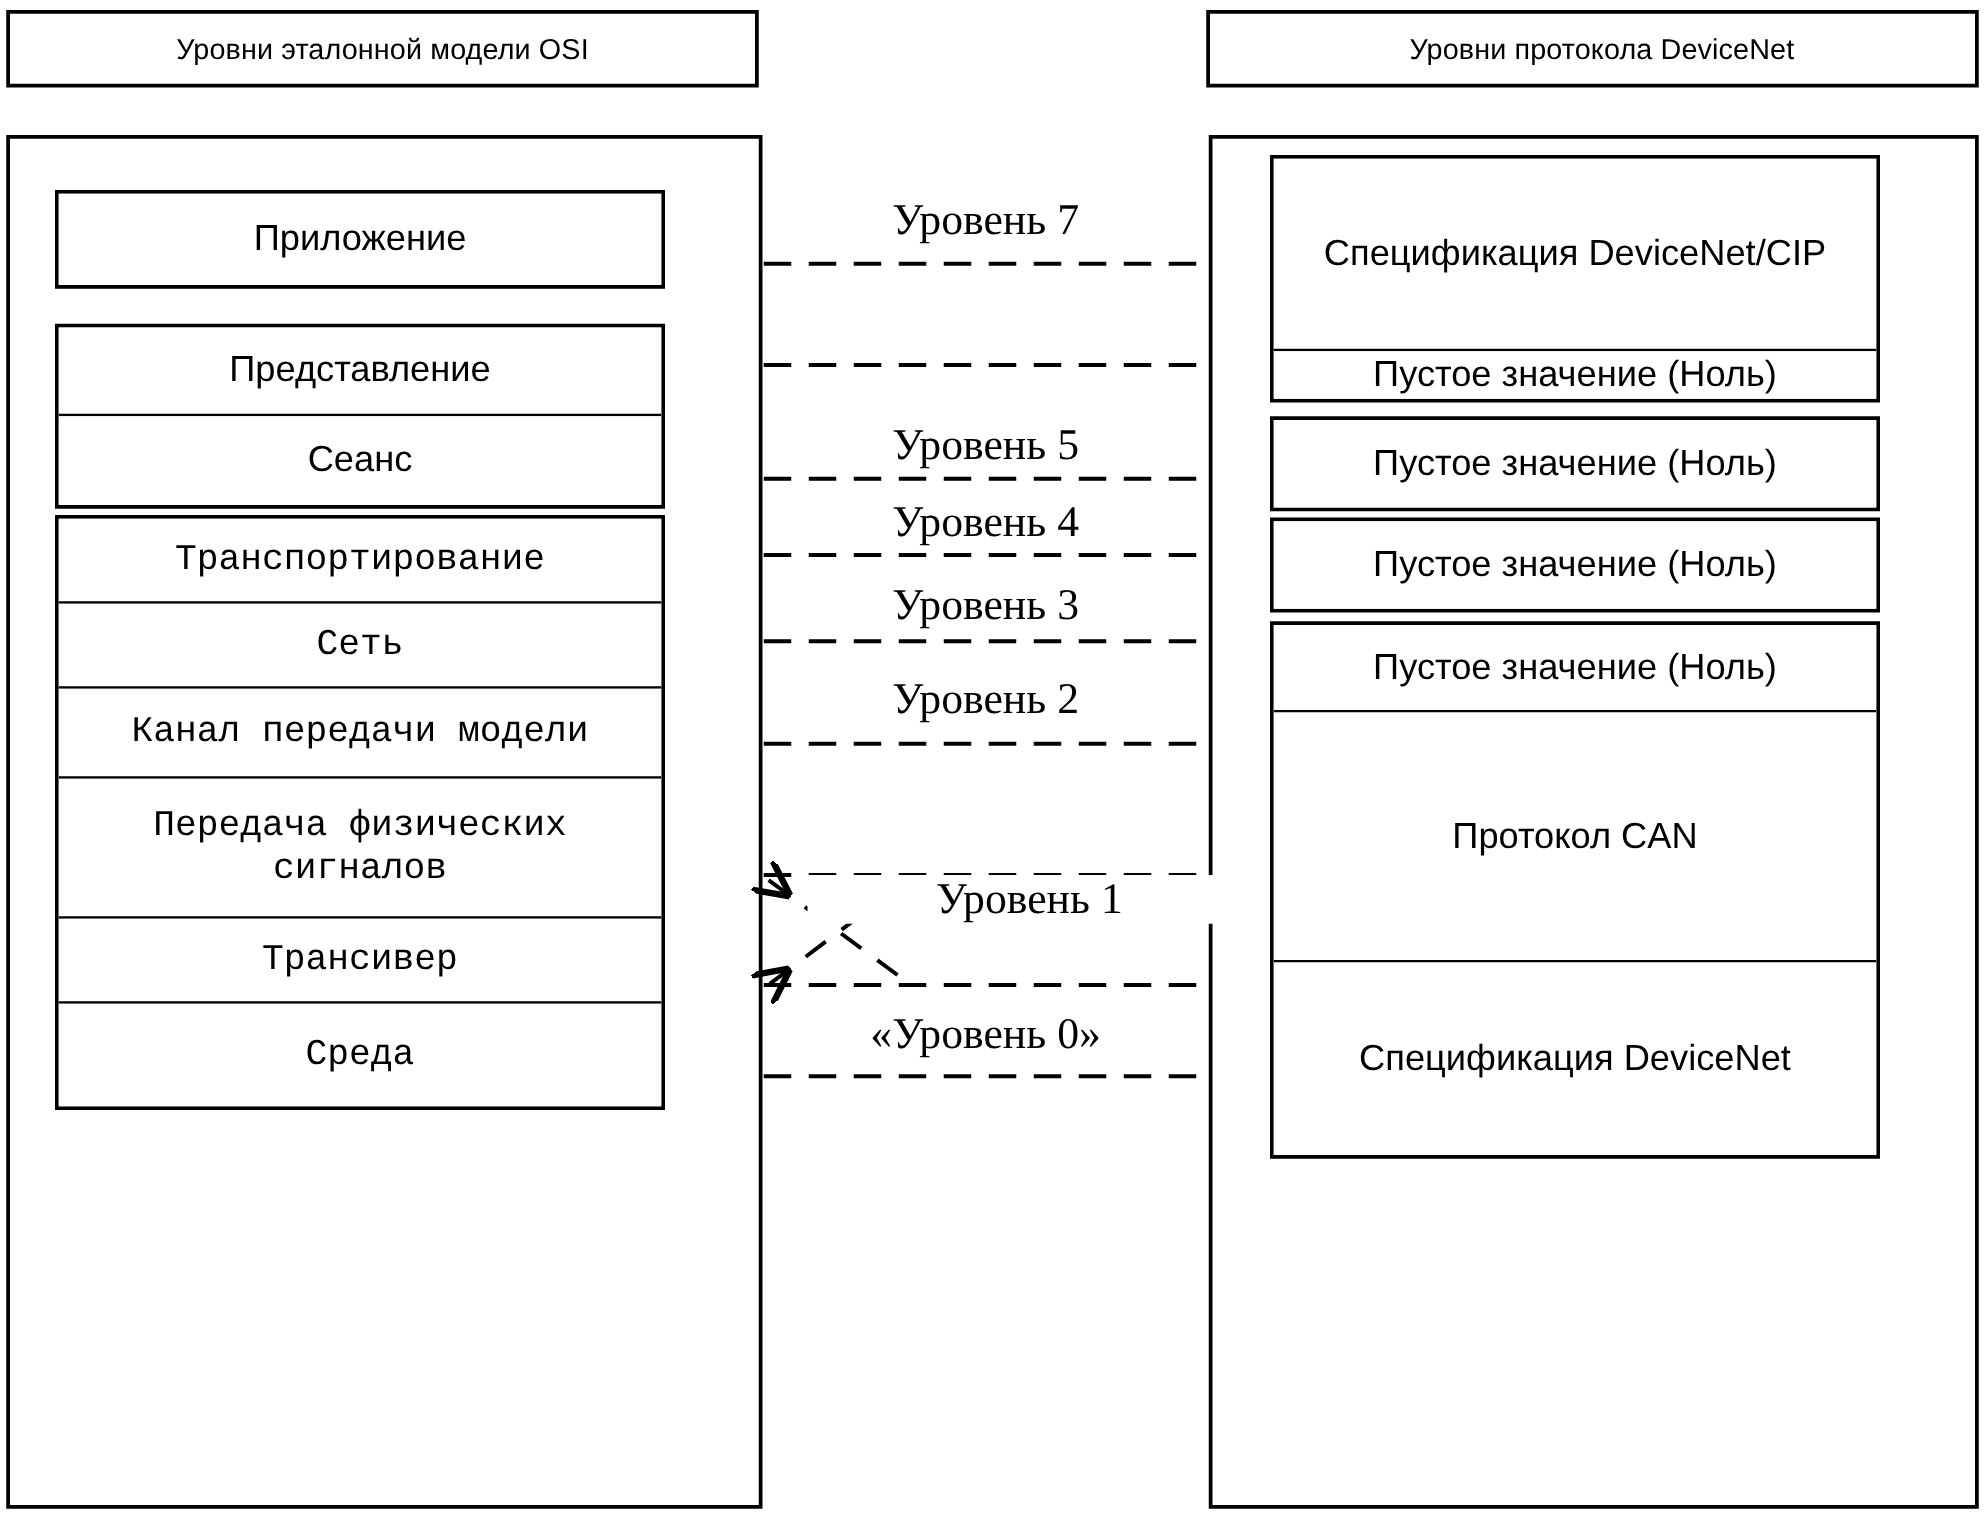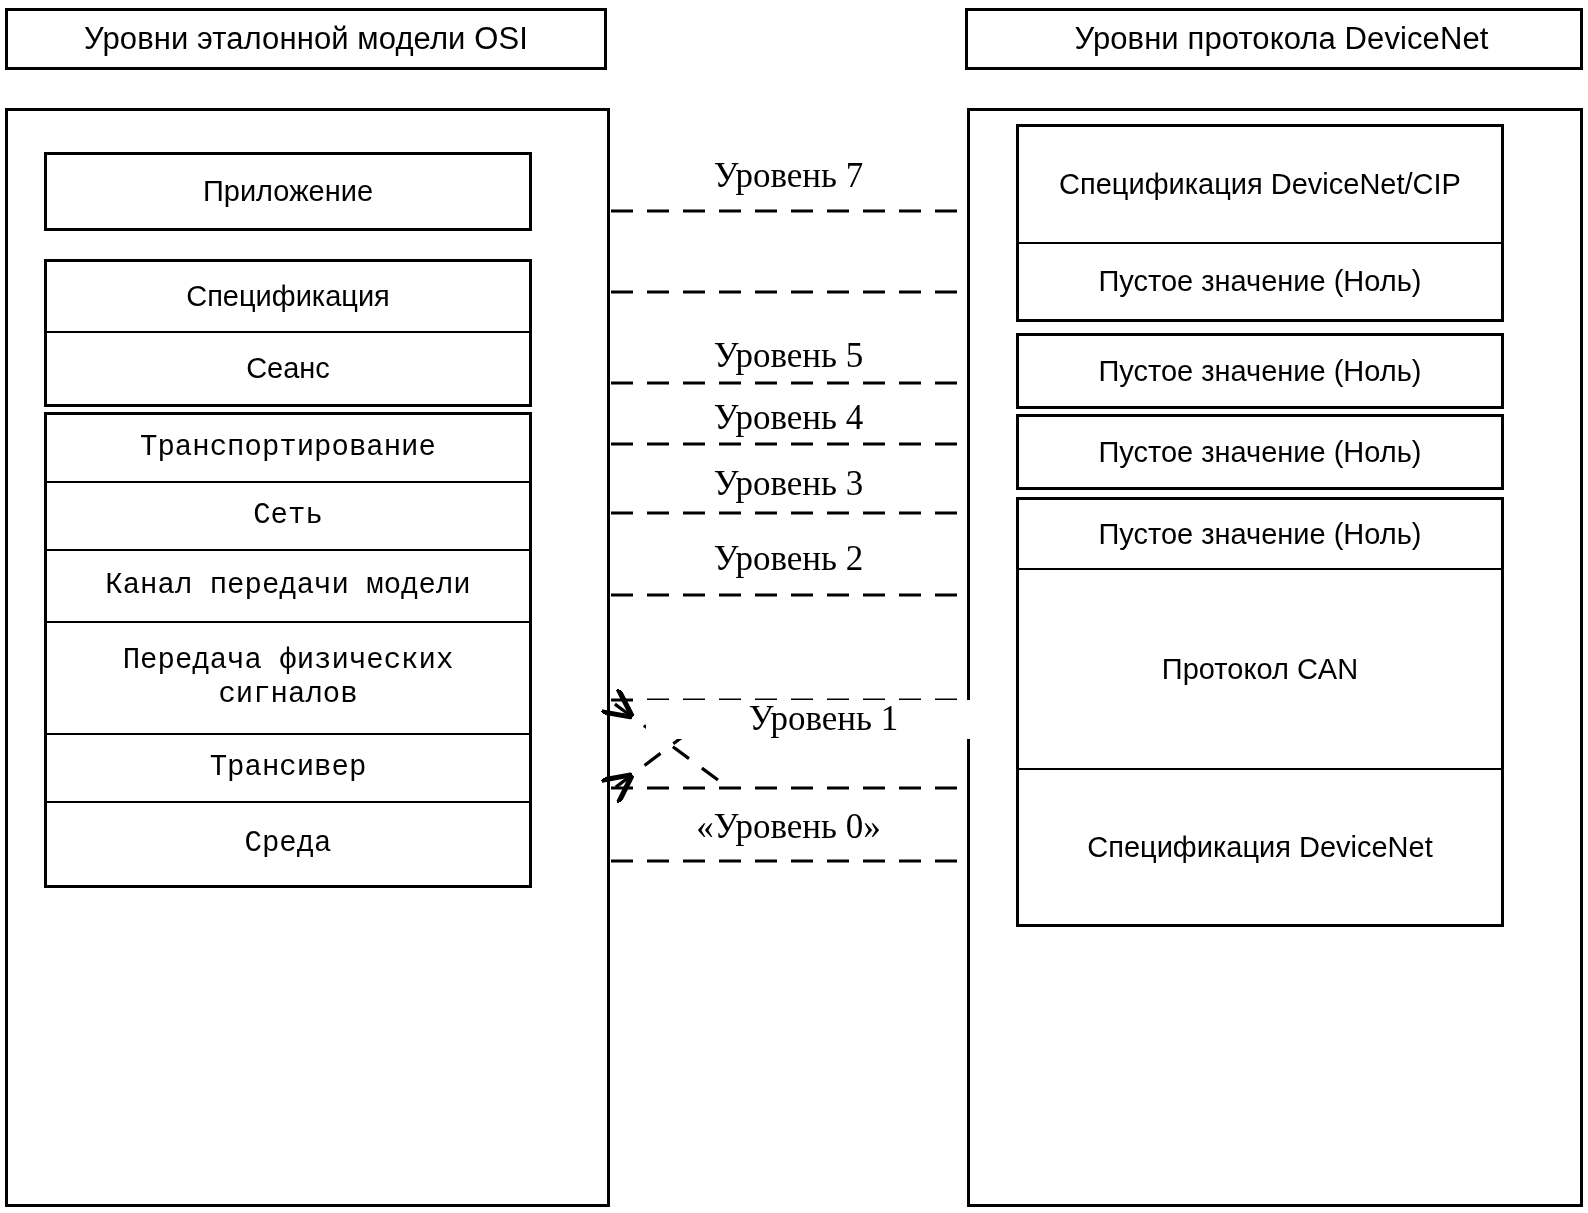--- a/index.html
+++ b/index.html
@@ -20,21 +20,21 @@
   }
   .abs { position: absolute; box-sizing: border-box; }
 
   
   .caption-box {
     border: 3px solid #000;
     background: #fff;
     display: flex;
     align-items: center;
     justify-content: center;
-    font-size: 31px;
+    font-size: 23px;
     line-height: 1.15;
     letter-spacing: 0.1px;
   }
 
   
   .column-frame {
     border: 3px solid #000;
     background: #fff;
   }
 
@@ -95,21 +95,21 @@
   <div class="abs column-frame" style="left:5px; top:108px; width:605px; height:1099px;"></div>
 
   <div class="abs layer-group" style="left:44px; top:152px; width:488px; height:79px;">
     <div class="layer-cell" style="flex:1">
       <span>Приложение</span>
     </div>
   </div>
 
   <div class="abs layer-group" style="left:44px; top:259px; width:488px; height:148px;">
     <div class="layer-cell" style="height:50%">
-      <span>Спецификация</span>
+      <span>Представление</span>
     </div>
     <div class="layer-cell" style="height:50%">
       <span>Сеанс</span>
     </div>
   </div>
 
   <div class="abs layer-group" style="left:44px; top:412px; width:488px; height:476px;font-family:Liberation Mono, monospace;">
     <div class="layer-cell" style="height:68px">
       <span>Транспортирование</span>
     </div>
@@ -126,21 +126,21 @@
       <span>Трансивер</span>
     </div>
     <div class="layer-cell" style="flex:1">
       <span>Среда</span>
     </div>
   </div>
 
   <div class="abs column-frame" style="left:967px; top:108px; width:616px; height:1099px;"></div>
 
   <div class="abs layer-group" style="left:1016px; top:124px; width:488px; height:198px;">
-    <div class="layer-cell" style="height:117px">
+    <div class="layer-cell" style="height:154px">
       <span>Спецификация DeviceNet/CIP</span>
     </div>
     <div class="layer-cell" style="flex:1">
       <span>Пустое значение (Ноль)</span>
     </div>
   </div>
 
   <div class="abs layer-group" style="left:1016px; top:333px; width:488px; height:76px;">
     <div class="layer-cell" style="flex:1">
       <span>Пустое значение (Ноль)</span>

